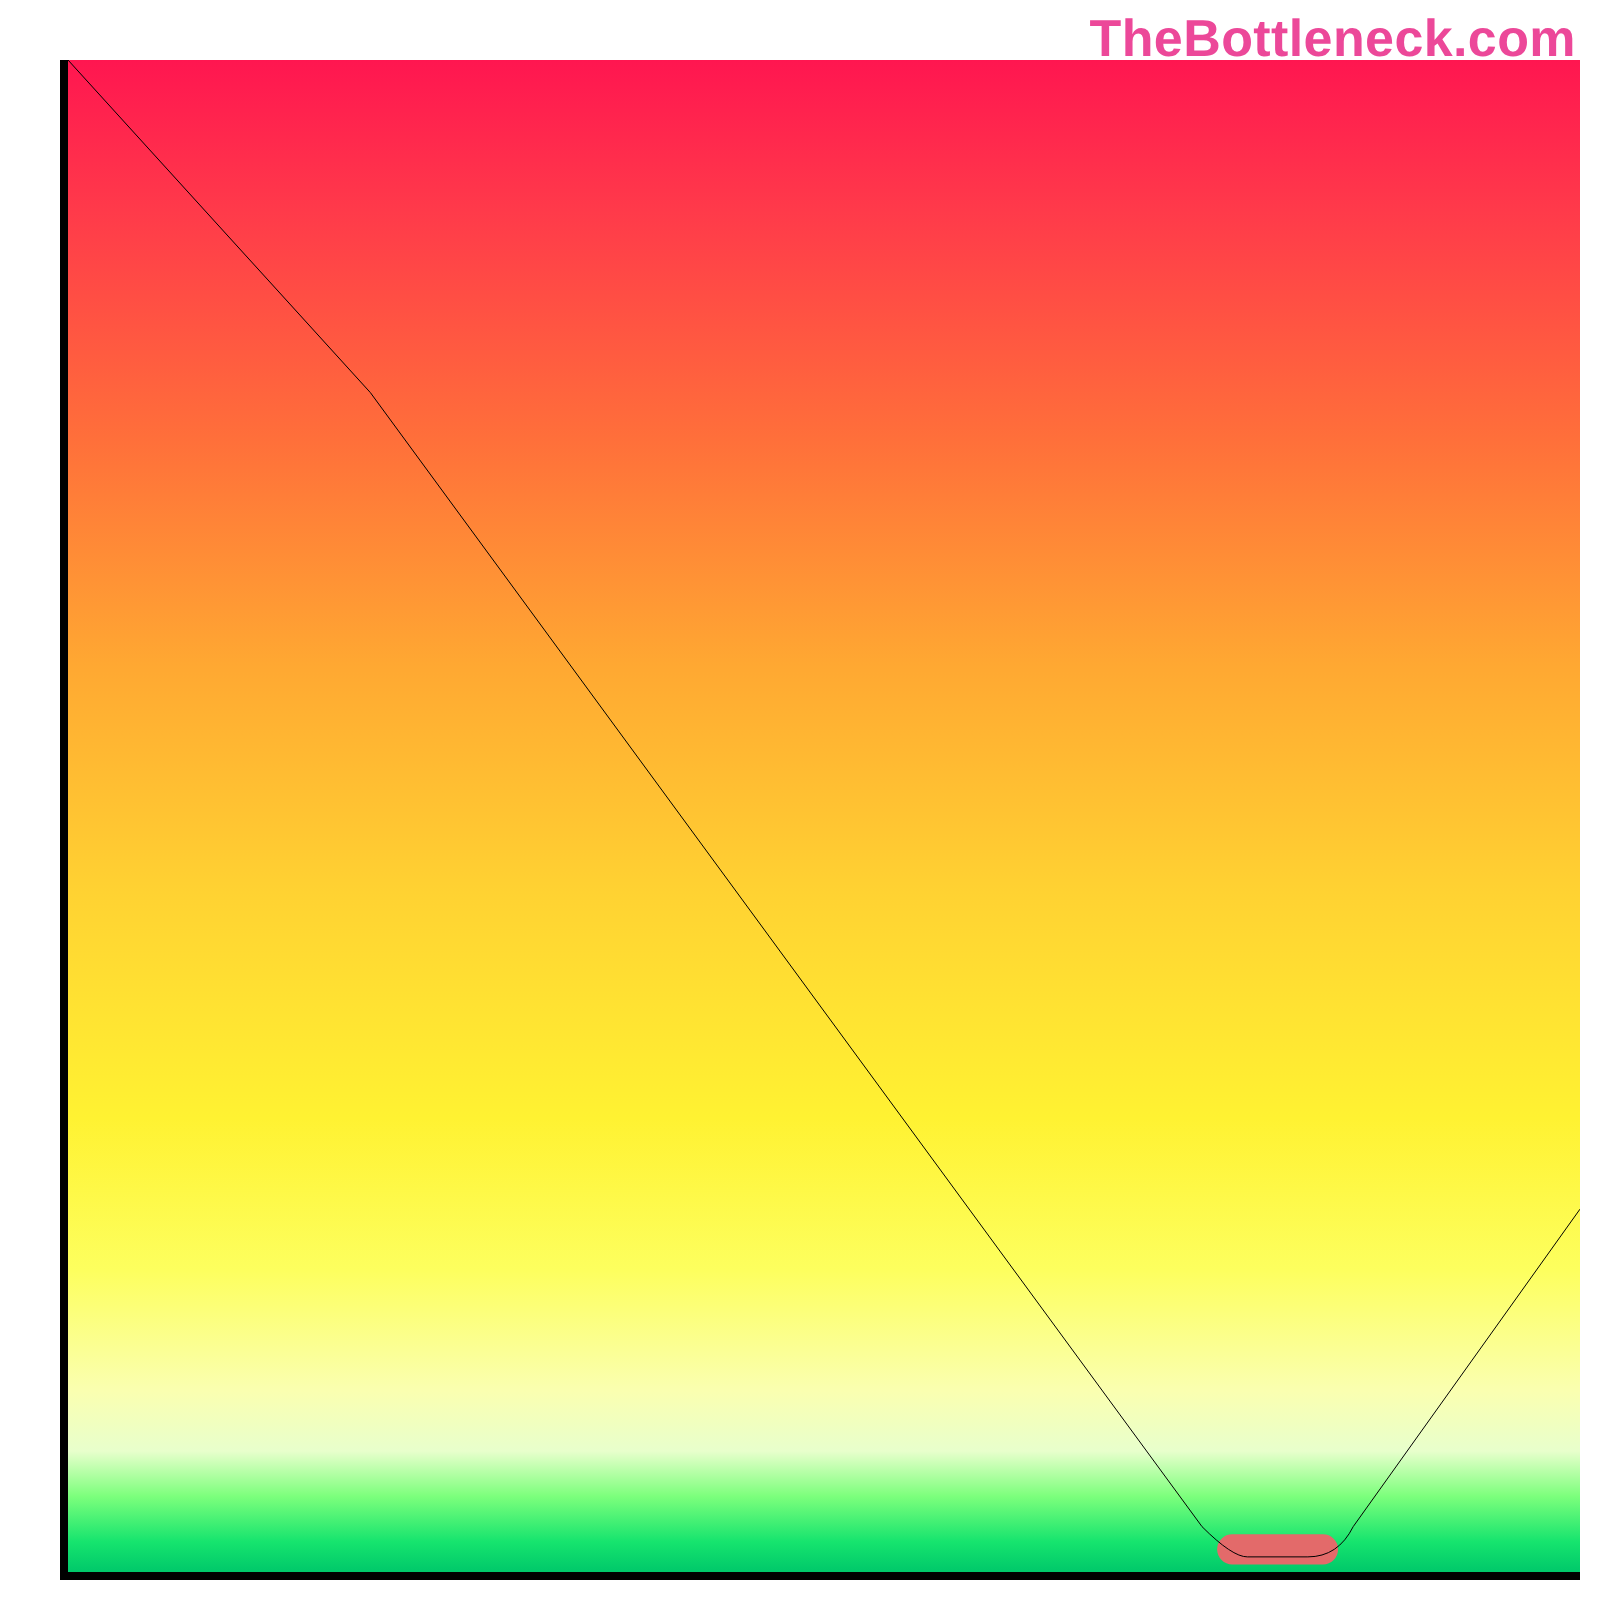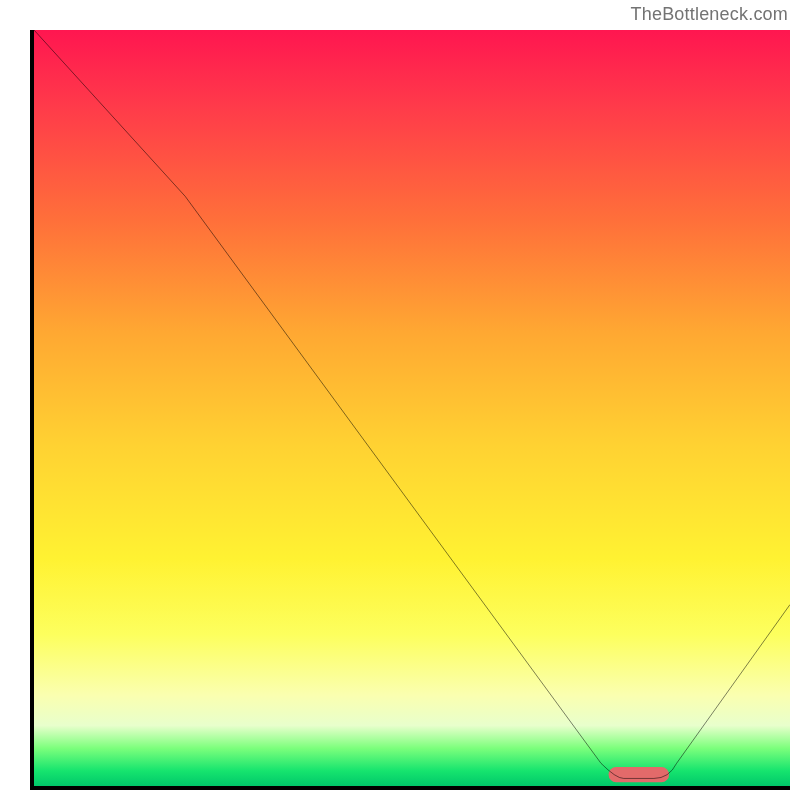--- a/index.html
+++ b/index.html
@@ -13,23 +13,23 @@
   .frame {
     position: relative;
     width: 800px;
     height: 800px;
     background: #ffffff;
   }
   .watermark {
     position: absolute;
     top: 4px;
     right: 12px;
-    color: #737373;
-    font-size: 18px;
-    font-weight: 400;
+    color: #ec4899;
+    font-size: 26px;
+    font-weight: 700;
     letter-spacing: 0.2px;
     z-index: 5;
   }
   .plot-area {
     position: absolute;
     left: 30px;
     top: 30px;
     width: 760px;
     height: 760px;
     border-left: 4px solid #000;

